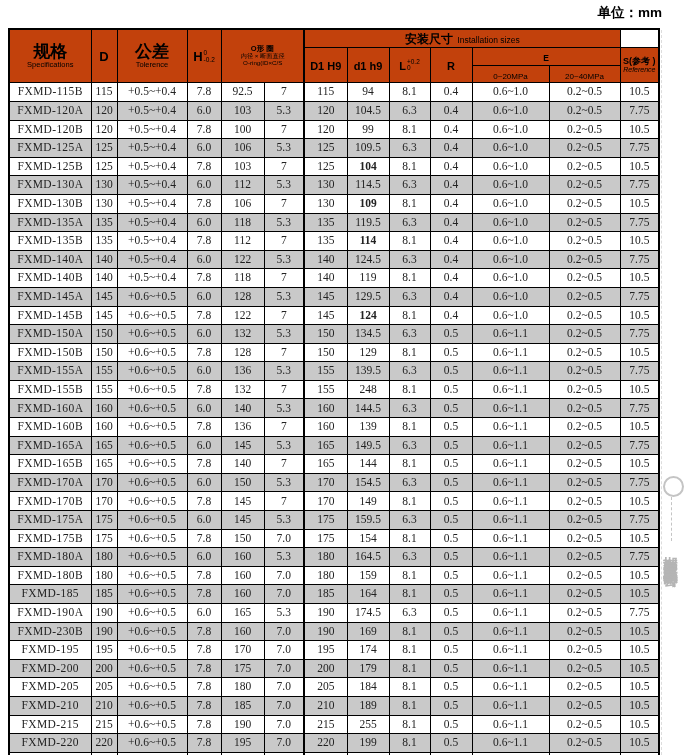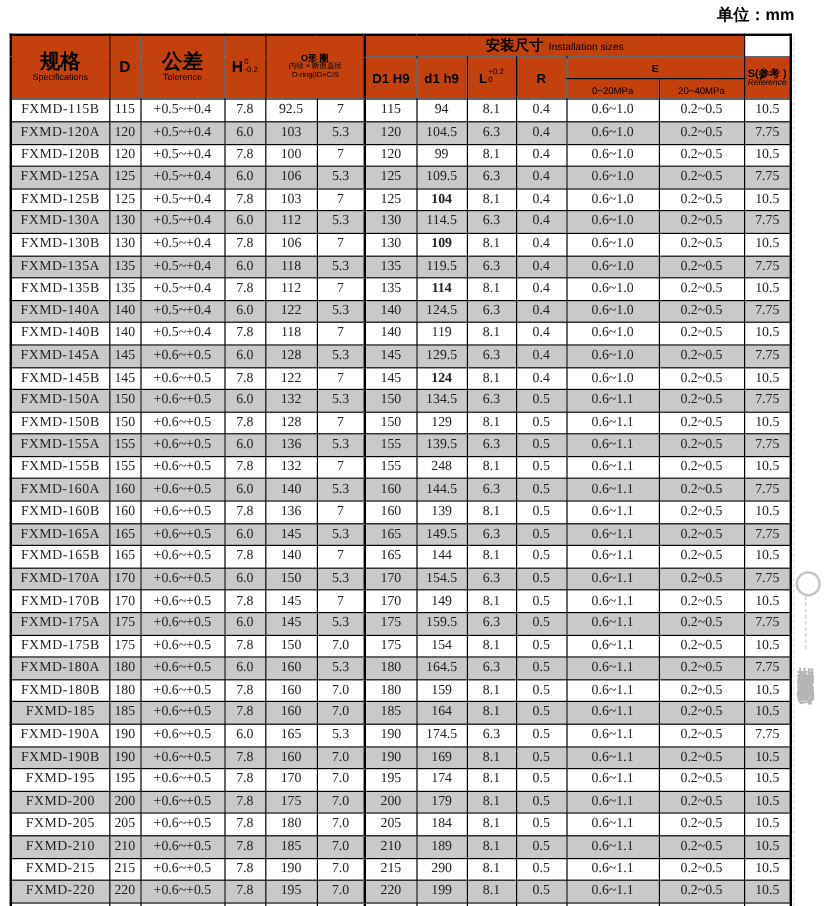--- a/index.html
+++ b/index.html
@@ -578,21 +578,21 @@
           <td>5.3</td>
           <td class="thick-l">190</td>
           <td>174.5</td>
           <td>6.3</td>
           <td>0.5</td>
           <td>0.6~1.1</td>
           <td>0.2~0.5</td>
           <td>7.75</td>
         </tr>
         <tr class="shade">
-          <td class="spec-name">FXMD-190B</td>
+          <td class="spec-name">FXMD-230B</td>
           <td>190</td>
           <td>+0.6~+0.5</td>
           <td>7.8</td>
           <td>160</td>
           <td>7.0</td>
           <td class="thick-l">190</td>
           <td>169</td>
           <td>8.1</td>
           <td>0.5</td>
           <td>0.6~1.1</td>
@@ -660,21 +660,21 @@
           <td>10.5</td>
         </tr>
         <tr>
           <td class="spec-name">FXMD-215</td>
           <td>215</td>
           <td>+0.6~+0.5</td>
           <td>7.8</td>
           <td>190</td>
           <td>7.0</td>
           <td class="thick-l">215</td>
-          <td>290</td>
+          <td>255</td>
           <td>8.1</td>
           <td>0.5</td>
           <td>0.6~1.1</td>
           <td>0.2~0.5</td>
           <td>10.5</td>
         </tr>
         <tr class="shade">
           <td class="spec-name">FXMD-220</td>
           <td>220</td>
           <td>+0.6~+0.5</td>

